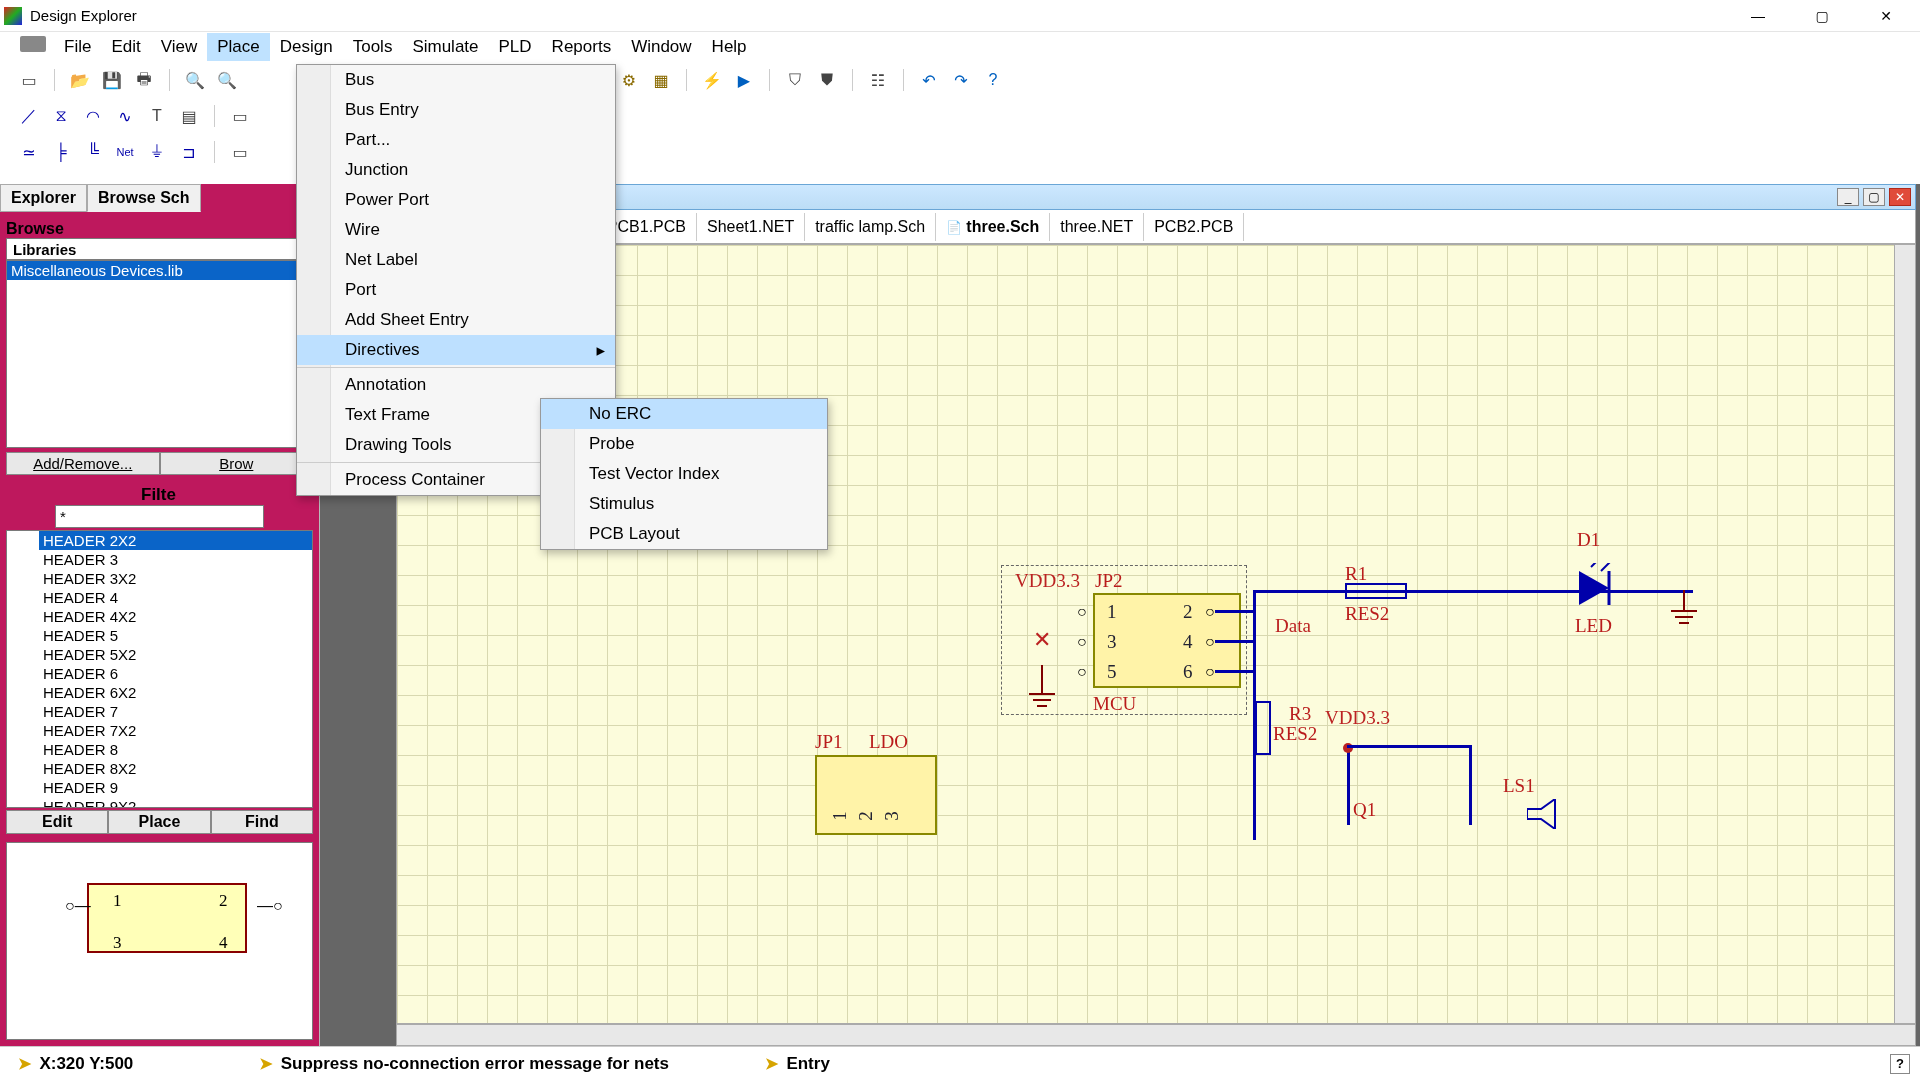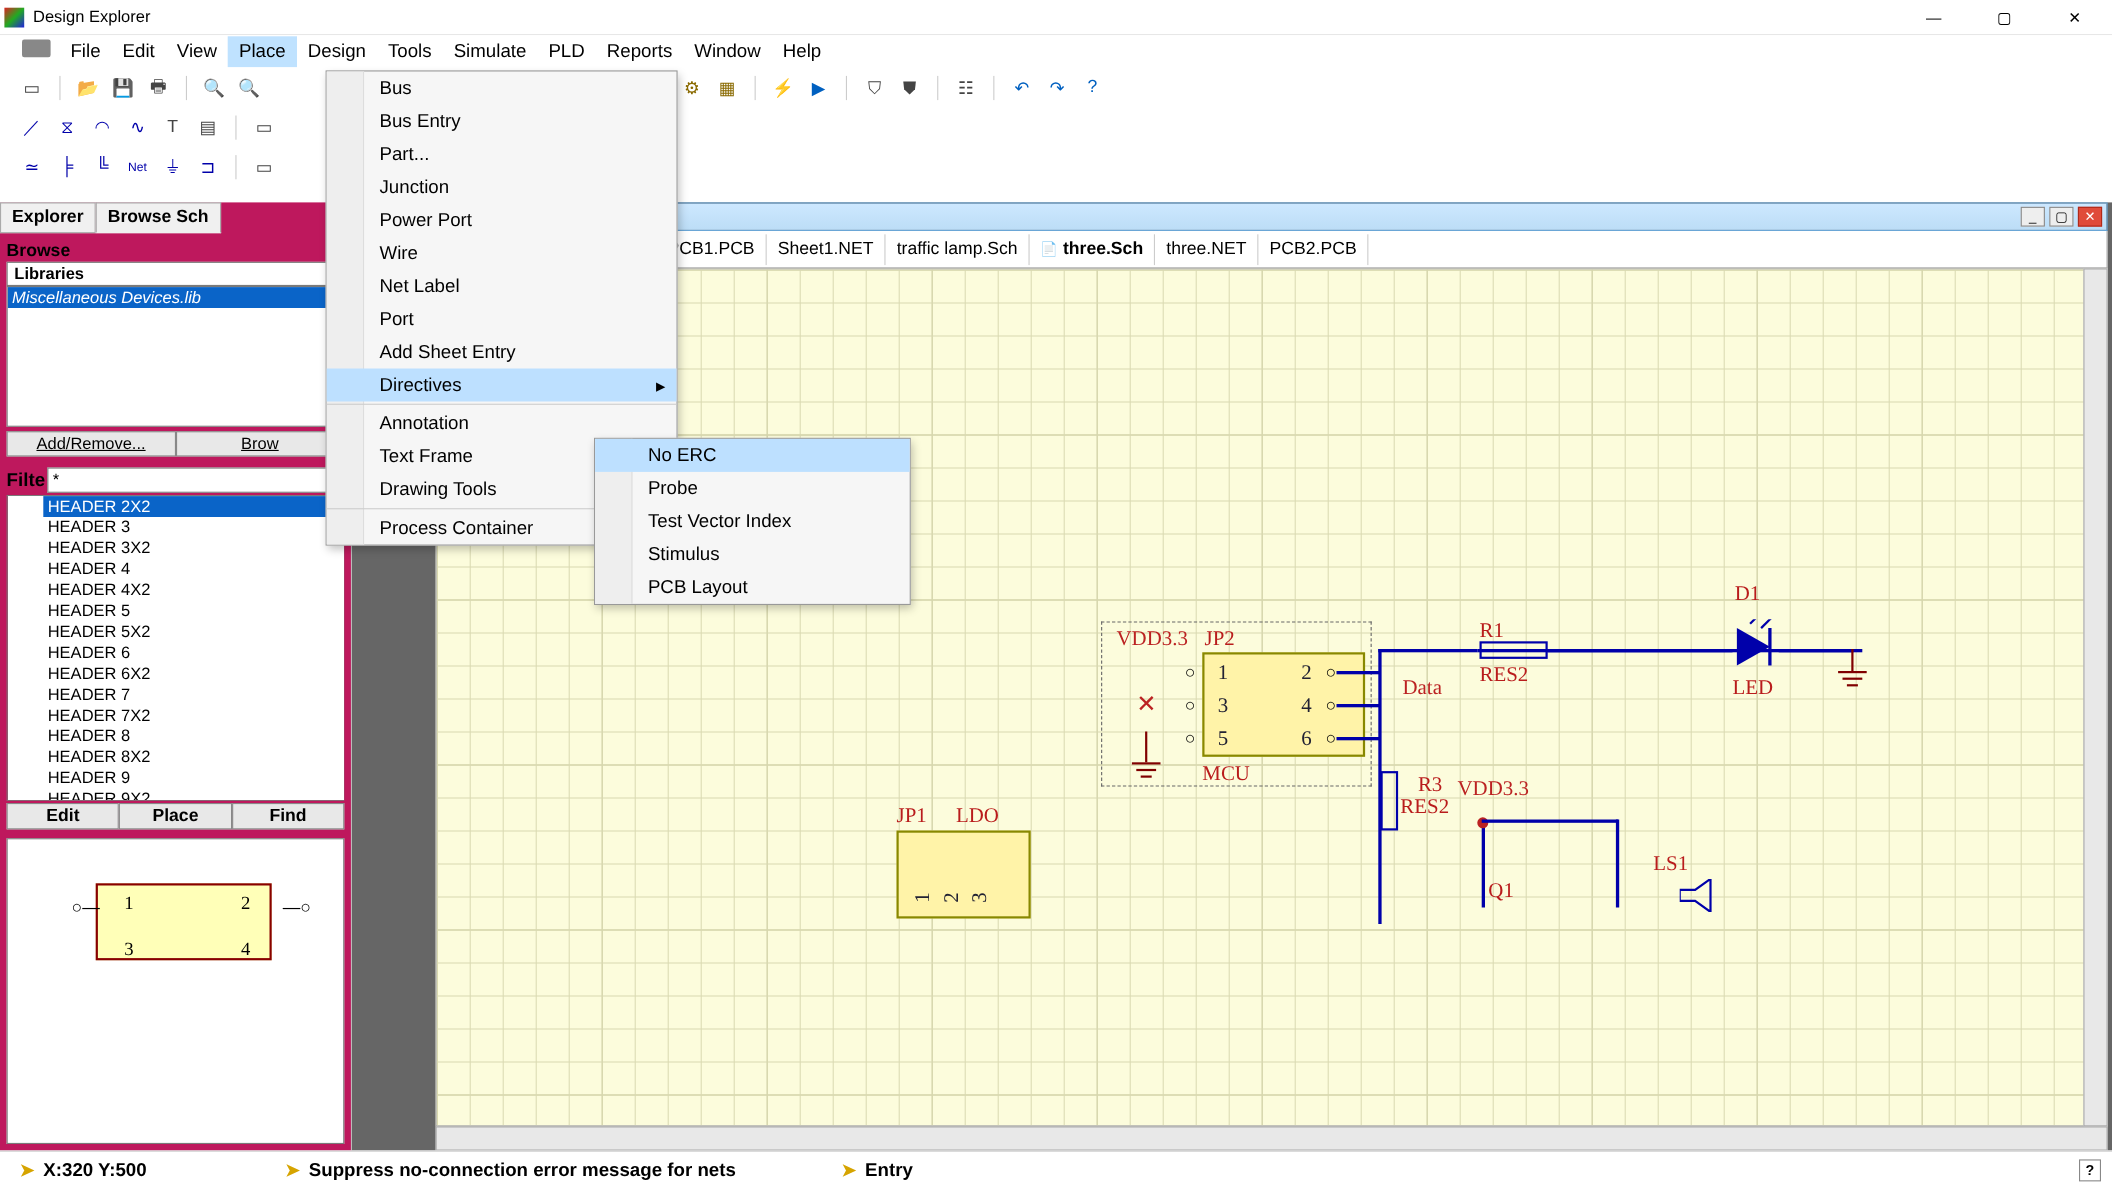--- a/index.html
+++ b/index.html
@@ -25,26 +25,26 @@
 
 
 .main { position: absolute; top: 184px; left: 0; right: 0; bottom: 34px; display: flex; }
 .sidebar { width: 320px; background: #be185d; display: flex; flex-direction: column; border-right: 1px solid #bbb; }
 .sidebar-tabs { display: flex; height: 28px; }
 .sidebar-tabs .tab { padding: 4px 10px; font-size: 16px; font-weight: 600; border: 1px solid #aaa; background: #f0f0f0; }
 .sidebar-tabs .tab.active { background: #f0f0f0; border-bottom: 1px solid #f0f0f0; }
 .browse-group { margin: 8px 6px 0 6px; }
 .browse-group .label { font-size: 16px; font-weight: 600; }
 .lib-box { border: 1px solid #7a7a7a; background: #fff; height: 22px; padding: 2px 6px; font-size: 15px; font-weight: 600; }
-.lib-list { border: 1px solid #7a7a7a; background: #fff; height: 128px; margin-top: 0; overflow: hidden; font-style: italic; }
+.lib-list { border: 1px solid #7a7a7a; background: #fff; height: 188px; margin-top: 0; overflow: hidden; }
 .lib-list .row { padding: 1px 4px; font-size: 15px; }
 .lib-list .row.sel { background: #0a64c8; color: #fff; }
 .side-btns { display: flex; margin: 4px 6px 0 6px; }
 .side-btns button { flex: 1; font-size: 15px; padding: 2px 0; border: 1px solid #888; background: #e8e8e8; }
-.filter-row { display: flex; margin: 10px 6px 0 6px; align-items: center; }
+.filter-row { display: flex; margin: 10px 6px 0 6px; align-items: center; flex-direction: column; }
 .filter-row .flabel { font-size: 17px; font-weight: 600; margin-right: 2px; }
 .filter-row input { flex: 1; border: 1px solid #7a7a7a; font-size: 15px; padding: 2px 4px; }
 .parts { border: 1px solid #7a7a7a; background: #fff; margin: 2px 6px 0 6px; height: 278px; overflow-y: auto; }
 .parts .row { padding: 0 4px; font-size: 15px; line-height: 19px; margin-left: 32px; }
 .parts .row.sel { background: #0a64c8; color: #fff; }
 .epf { display: flex; margin: 2px 6px 0 6px; }
 .epf button { flex: 1; font-size: 16px; font-weight: 600; padding: 2px 0; border: 1px solid #888; background: #e8e8e8; }
 .preview { border: 1px solid #7a7a7a; background: #fff; margin: 8px 6px 6px 6px; flex: 1; position: relative; }
 .preview .chip { position: absolute; left: 80px; top: 40px; width: 160px; height: 70px; border: 2px solid #800; background: #ffffb8; }
 .preview .pinlab { position: absolute; font: 17px "Times New Roman"; color: #000; }

